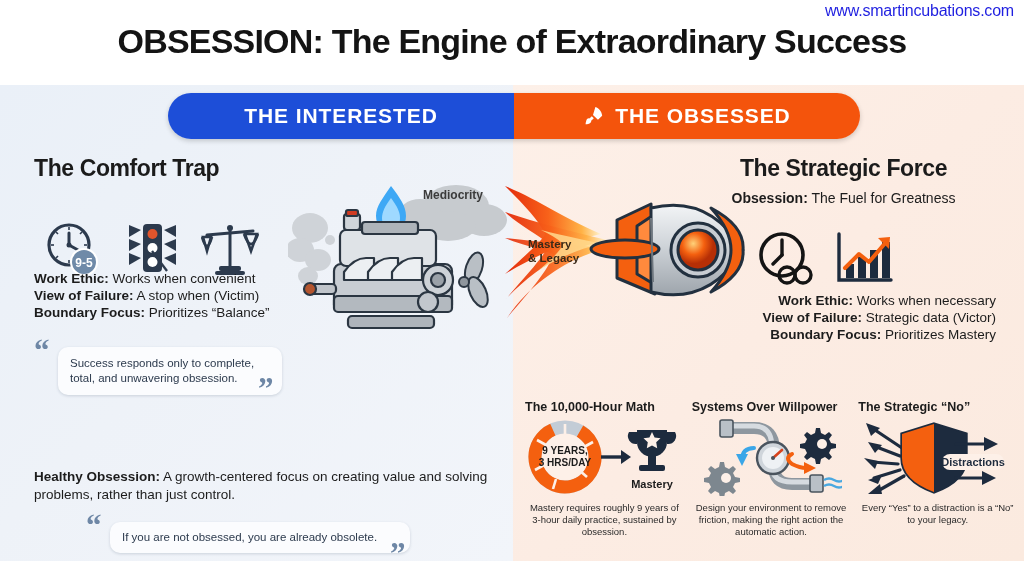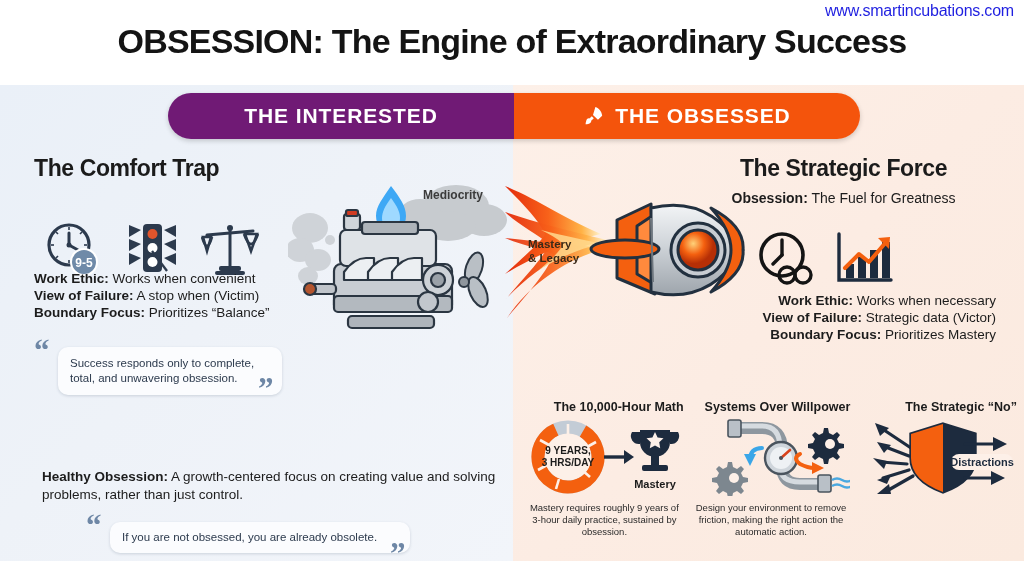--- a/index.html
+++ b/index.html
@@ -43,21 +43,21 @@
     position:absolute; left:168px; top:93px; width:692px; height:46px;
     border-radius:23px; overflow:hidden; display:flex;
     box-shadow:0 2px 5px rgba(0,0,0,.18);
     z-index:8;
   }
   .tab {
     flex:1; display:flex; align-items:center; justify-content:center;
     gap:10px;
     color:#fff; font-weight:800; font-size:21px; letter-spacing:0.9px;
   }
-  .tab-interested { background:#701a75; }
+  .tab-interested { background:#1d4ed8; }
   .tab-obsessed { background:#f4540c; }
   .rocket-tab-icon { display:flex; align-items:center; }
 
   
   .left-heading {
     position:absolute; left:34px; top:155px;
     font-size:23px; font-weight:800; color:#1b1b1b; letter-spacing:-0.4px;
   }
   .left-icons {
     position:absolute; left:44px; top:218px; width:215px; height:62px;
@@ -82,21 +82,21 @@
   #quote1 { left:58px; top:347px; width:224px; padding:9px 12px; font-size:11.5px; line-height:15px; }
   #quote1-open { left:34px; top:333px; font-size:31px; }
   #quote1-close { left:258px; top:371px; font-size:31px; }
 
   .para {
     position:absolute; left:34px; width:460px;
     font-size:13.5px; line-height:17.5px; color:#1c1c1c;
   }
   .para b { font-weight:800; }
   #para1 { top:425px; }
-  #para2 { top:468px;margin-left:8px; }
+  #para2 { top:468px; }
 
   #quote2 { left:110px; top:522px; width:300px; padding:8px 12px; font-size:11.5px; line-height:15px; }
   #quote2-open { left:86px; top:508px; font-size:31px; }
   #quote2-close { left:390px; top:536px; font-size:31px; }
 
   
   .right-heading {
     position:absolute; left:513px; top:155px; width:511px;
     text-align:center; padding-left:150px;
     font-size:23px; font-weight:800; color:#1b1b1b; letter-spacing:-0.4px;
@@ -117,21 +117,21 @@
     font-size:13.5px; line-height:17px; color:#1c1c1c;
   }
   .right-facts b { font-weight:800; }
 
   
   .cards {
     position:absolute; left:521px; top:400px; width:500px; height:158px;
     display:flex;
   }
   .card {
-    flex:1; display:flex; flex-direction:column; align-items:flex-end;
+    flex:1; display:flex; flex-direction:column; align-items:flex-start;
     padding:0 4px;
   }
   .card-title {
     font-size:12.5px; font-weight:800; color:#1b1b1b;
     text-align:center; margin-bottom:4px; white-space:nowrap;
   }
   .card-art { height:78px; display:flex; align-items:center; justify-content:center; }
   .card-caption {
     font-size:9.5px; line-height:12px; color:#2a2a2a; text-align:center;
     margin-top:6px;
@@ -513,16 +513,17 @@
           </g>
           <g fill="#1d2b3e">
             <path d="M126 19 L140 26 L126 33 Z"></path>
             <path d="M124 53 L138 60 L124 67 Z"></path>
           </g>
 
           <rect x="84" y="36" width="62" height="16" rx="8" fill="#fdf0e8"></rect>
           <text x="115" y="48" font-family="Liberation Sans, sans-serif" font-size="11" font-weight="700" fill="#1d2b3e" text-anchor="middle">Distractions</text>
         </svg>
       </div>
+      <div class="card-caption">Every “Yes” to a distraction is a “No” to your legacy.</div>
     </div>
 
   </div>
 </div>
 
 </body></html>

